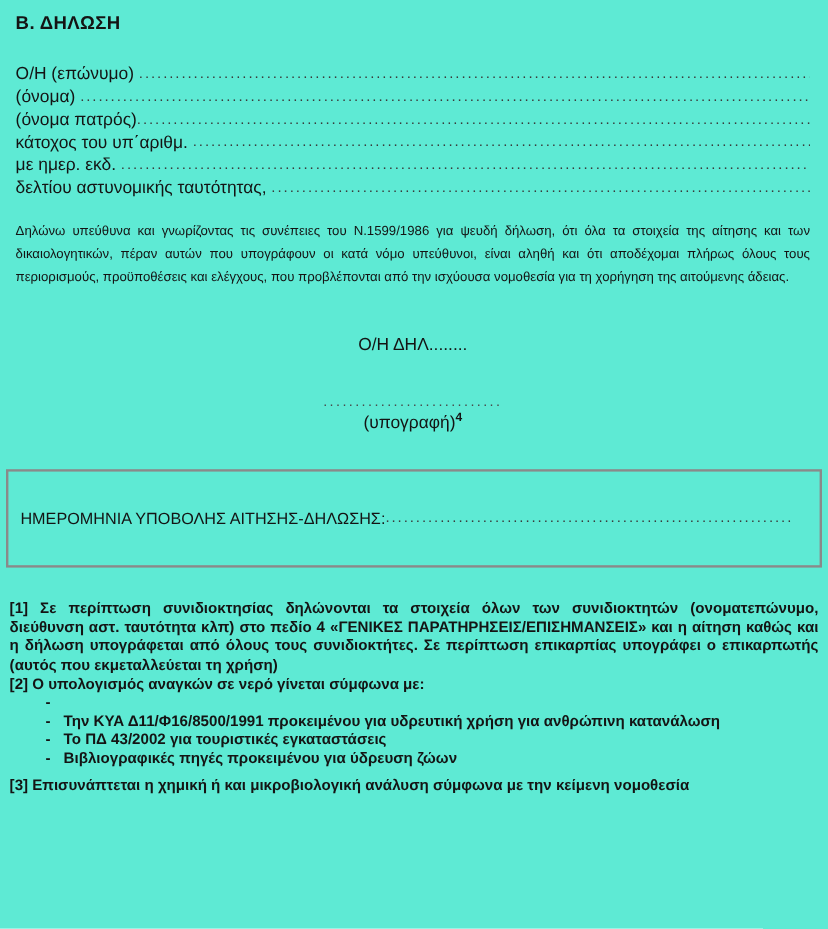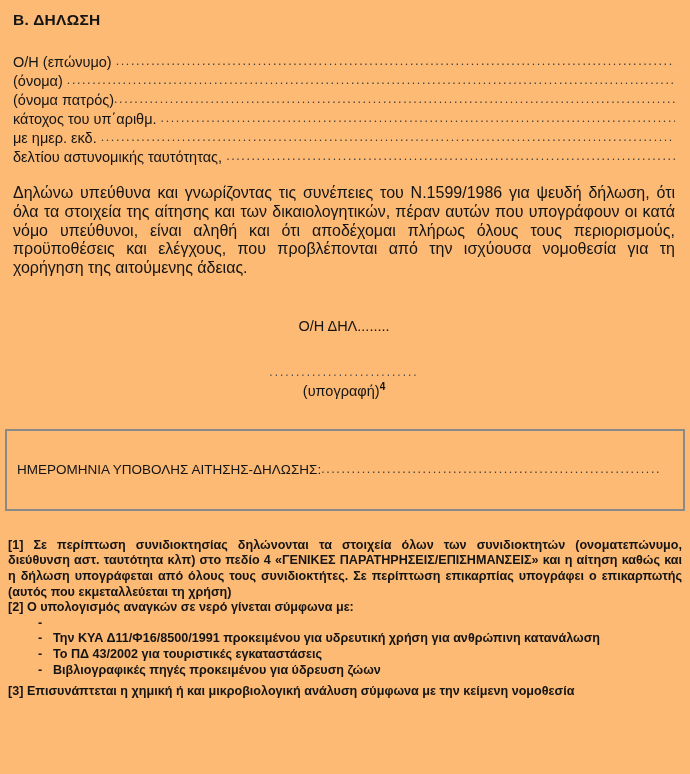--- a/index.html
+++ b/index.html
@@ -1,21 +1,21 @@
 <!DOCTYPE html>
 <html><head>
 <meta charset="utf-8">
 <style>
   html, body { margin:0; padding:0; background:#ffffff; }
   .page {
     position:relative;
     width:690px; height:774px;
     box-sizing:border-box;
     padding:8px 15px 0 13px;
-    background:#fdba74;
+    background:#5eead4;
     color:#141414;
     font-family:"Liberation Sans", sans-serif;
     overflow:hidden;
   }
   .heading {
     font-size:15.5px;
     font-weight:bold;
     letter-spacing:0.3px;
     margin-top:3px;
   }
@@ -31,21 +31,21 @@
     flex:1 1 auto;
     overflow:hidden;
     white-space:nowrap;
     font-size:12.5px;
     letter-spacing:1.6px;
     color:#3a3a3a;
     transform:translateY(-1px);
   }
   .decl {
     margin:17px 0 0 0;
-    font-size:16px;
+    font-size:11px;
     line-height:18.8px;
     text-align:justify;
   }
   .declarant {
     margin-top:40px;
     text-align:center;
     font-size:14.5px;
   }
   .sig-block { margin-top:33px; text-align:center; }
   .sig-dots {

